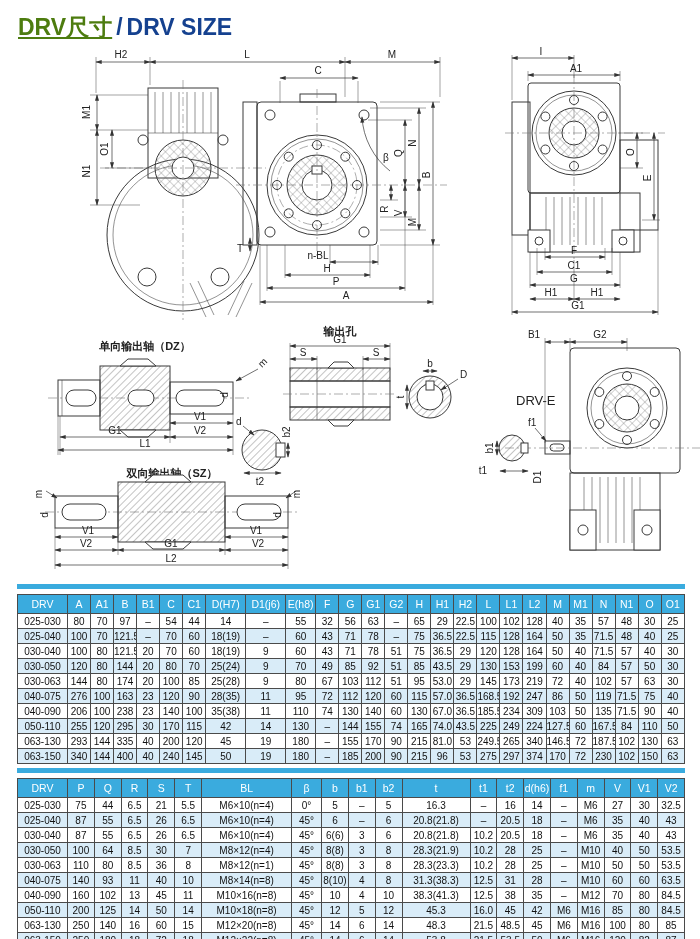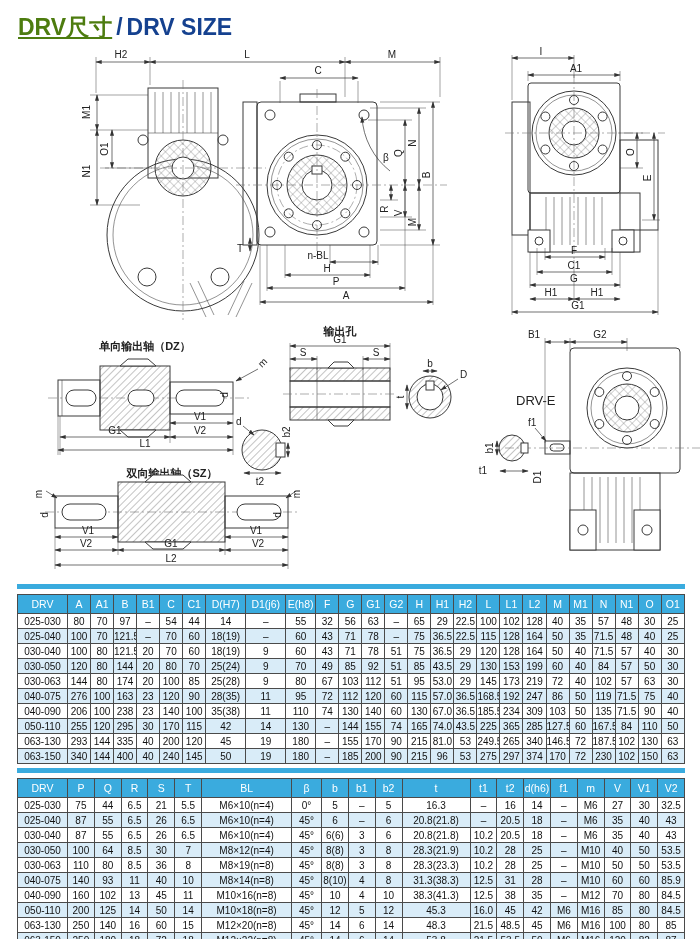--- a/index.html
+++ b/index.html
@@ -697,22 +697,22 @@
             <td>14</td>
             <td>130</td>
             <td>–</td>
             <td>144</td>
             <td>155</td>
             <td>74</td>
             <td>165</td>
             <td>74.0</td>
             <td>43.5</td>
             <td>225</td>
-            <td>365</td>
-            <td>285</td>
+            <td>249</td>
+            <td>224</td>
             <td>127.5</td>
             <td>60</td>
             <td>167.5</td>
             <td>84</td>
             <td>110</td>
             <td>50</td>
           </tr>
           <tr>
             <td>063-130</td>
             <td>293</td>
@@ -908,21 +908,21 @@
             <td>50</td>
             <td>53.5</td>
           </tr>
           <tr>
             <td>030-063</td>
             <td>110</td>
             <td>80</td>
             <td>8.5</td>
             <td>36</td>
             <td>8</td>
-            <td>M8×19(n=8)</td>
+            <td>M8×12(n=1)</td>
             <td>45°</td>
             <td>8(8)</td>
             <td>3</td>
             <td>8</td>
             <td>28.3(23.3)</td>
             <td>10.2</td>
             <td>28</td>
             <td>25</td>
             <td>–</td>
             <td>M10</td>
@@ -943,21 +943,21 @@
             <td>4</td>
             <td>8</td>
             <td>31.3(38.3)</td>
             <td>12.5</td>
             <td>31</td>
             <td>28</td>
             <td>–</td>
             <td>M10</td>
             <td>60</td>
             <td>60</td>
-            <td>85.9</td>
+            <td>63.5</td>
           </tr>
           <tr>
             <td>040-090</td>
             <td>160</td>
             <td>102</td>
             <td>13</td>
             <td>45</td>
             <td>11</td>
             <td>M10×16(n=8)</td>
             <td>45°</td>

